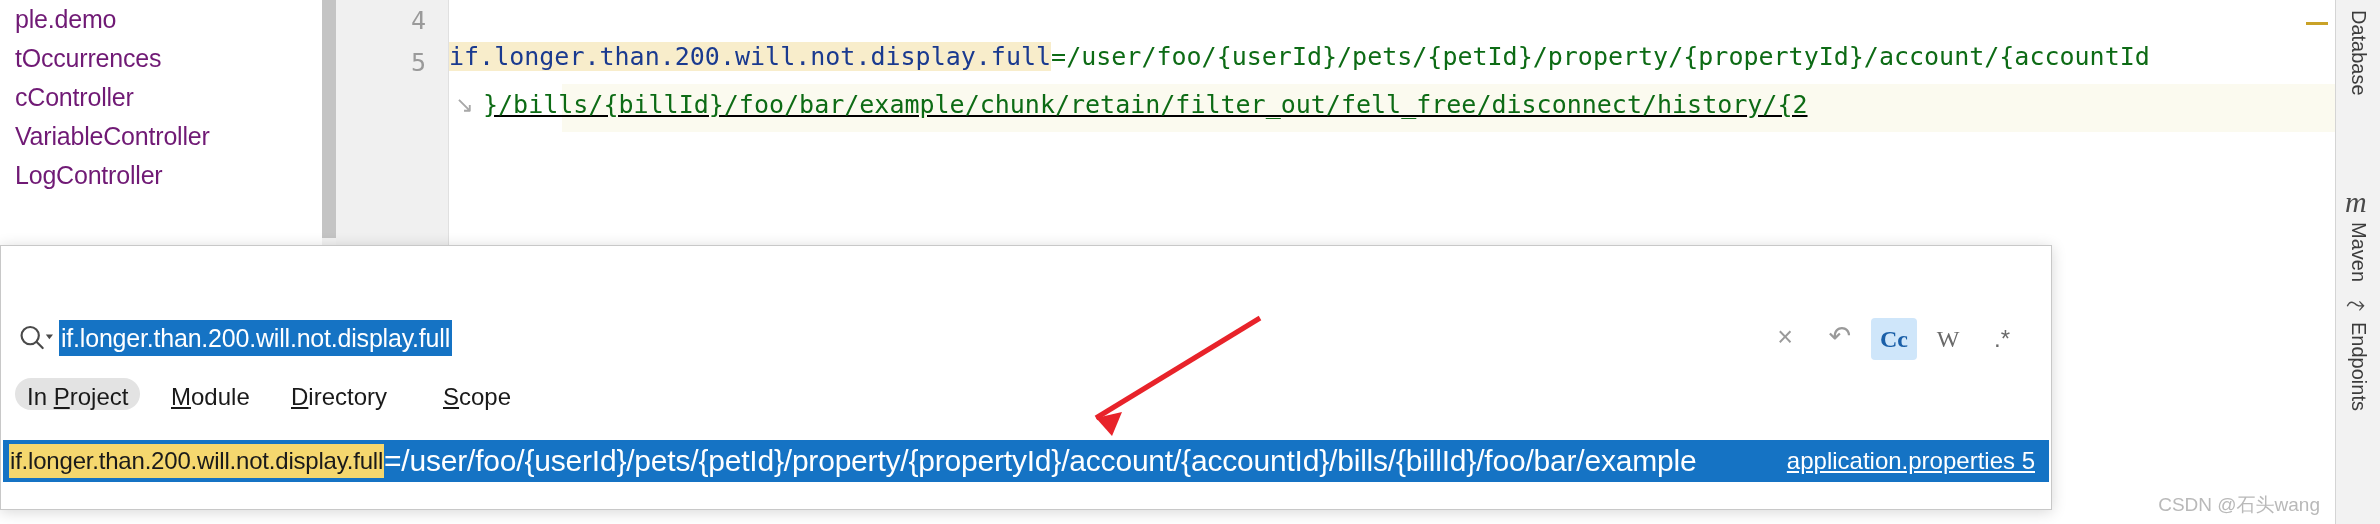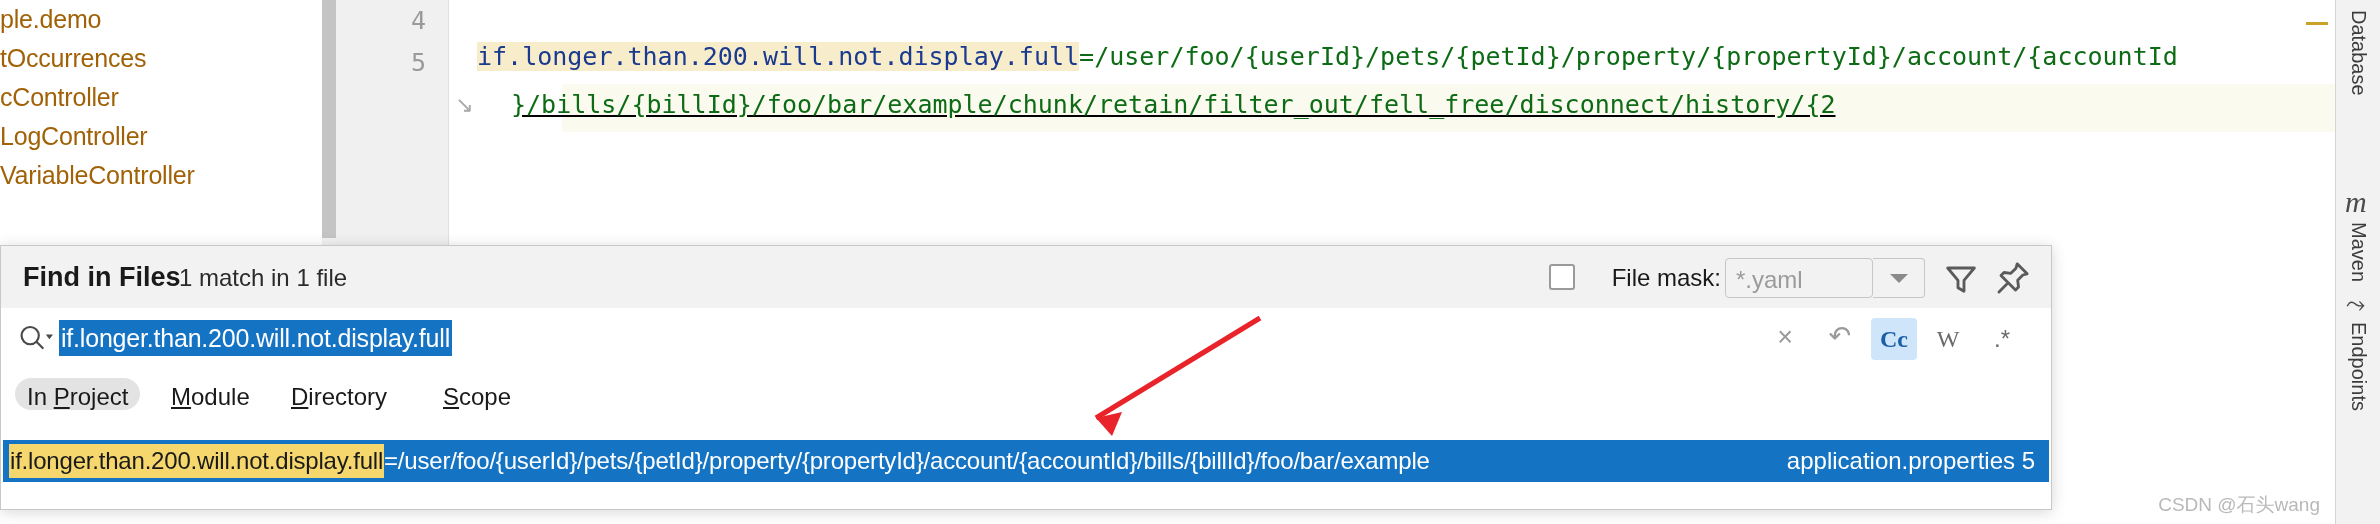--- a/index.html
+++ b/index.html
@@ -13,22 +13,22 @@
   }
   .root{position:absolute;inset:0;}
 
   
   #project-tree{
     position:absolute;left:0;top:0;width:318px;height:250px;
     background:#ffffff;overflow:hidden;
   }
   .tree-item{
     height:39px;line-height:39px;
-    font-size:25px;color:#a16207;
-    white-space:nowrap;padding-left:0px;
+    font-size:25px;color:#701a75;
+    white-space:nowrap;padding-left:15px;
     letter-spacing:-0.2px;
   }
 
   
   #tree-splitter{
     position:absolute;left:318px;top:0;width:16px;height:250px;background:#ffffff;
   }
   #editor-scroll-track{
     position:absolute;left:322px;top:0;width:14px;height:250px;background:#f2f2f2;
   }
@@ -55,21 +55,20 @@
   }
   #code-area{
     position:absolute;left:113px;top:0;right:0;height:250px;
   }
   .code-line{
     position:absolute;left:0;
     font-family:"DejaVu Sans Mono", monospace;
     font-size:25px;
     white-space:pre;
     letter-spacing:0px;
-    padding-left:28px;
   }
   .tok-key{color:#1a3a8f;background:#f8edcb;}
   .tok-sep{color:#0d6b15;}
   .tok-val{color:#0d6b15;}
   #wrap-row-bg{
     position:absolute;left:113px;width:1900px;background:#fbfaef;
   }
   .wrap-arrow{
     position:absolute;
     font-family:"DejaVu Sans", sans-serif;
@@ -215,44 +214,44 @@
     position:absolute;left:2px;right:2px;top:14px;height:42px;
     background:#1573c4;cursor:pointer;
   }
   #result-match{
     position:absolute;left:6px;top:4px;height:34px;line-height:34px;
     background:#f5d76e;color:#1a1a1a;font-size:24px;
     padding:0 1px;white-space:nowrap;letter-spacing:-0.2px;
   }
   #result-rest{
     position:absolute;left:390px;top:4px;height:34px;line-height:34px;
-    color:#ffffff;font-size:24px;white-space:nowrap;letter-spacing:-0.2px;
+    color:#ffffff;font-size:30px;white-space:nowrap;letter-spacing:-0.2px;
   }
   #result-file{
     position:absolute;right:14px;top:4px;height:34px;line-height:34px;
-    color:#ffffff;font-size:24px;white-space:nowrap;
+    color:#ffffff;font-size:24px;white-space:nowrap;text-decoration:underline;
   }
 
   
   #watermark{
     position:absolute;right:60px;bottom:6px;
     font-size:19px;color:#b9b9b9;white-space:nowrap;
   }
 </style>
 </head>
 <body>
 
 <div class="root">
 
   <div id="project-tree">
     <div class="tree-item">ple.demo</div>
     <div class="tree-item">tOccurrences</div>
     <div class="tree-item">cController</div>
+    <div class="tree-item">VariableController</div>
     <div class="tree-item">LogController</div>
-    <div class="tree-item">VariableController</div>
   </div>
 
   <div id="tree-splitter"></div>
   <div id="editor-scroll-track"></div>
   <div id="editor-scroll-thumb"></div>
 
   <div id="code-editor">
 
     <div id="gutter-hl" style="top:55px;height:56px;"></div>
     <div id="gutter">
@@ -277,45 +276,20 @@
   <div id="right-toolstrip">
     <div class="vert-tool vt-label" style="left:11px;top:10px;">Database</div>
     <div id="tool-maven-glyph">m</div>
     <div class="vert-tool vt-label" style="left:11px;top:222px;">Maven</div>
     <div id="tool-endpoints-glyph">⤳</div>
     <div class="vert-tool vt-label" style="left:11px;top:322px;">Endpoints</div>
   </div>
 
   <div id="find-dialog">
 
-    <div id="dialog-header">
-      <div id="dialog-title">Find in Files</div>
-      <div id="dialog-subtitle">1 match in 1 file</div>
-
-      <div id="filemask-check"></div>
-      <div id="filemask-label">File mask:</div>
-      <div id="filemask-combo">
-        <span id="filemask-value">*.yaml</span>
-      </div>
-      <div id="filemask-arrow-box">
-        <span class="caret-dn"></span>
-      </div>
-
-      <div id="filter-icon-btn">
-        <svg viewBox="0 0 24 24" width="40" height="40" aria-hidden="true">
-          <path d="M4 6 h16 l-6.2 7.4 V20 l-3.6 -2.2 v-4.4 Z" fill="none" stroke="#5a5a5a" stroke-width="1.7" stroke-linejoin="round"></path>
-        </svg>
-      </div>
-      <div id="pin-icon-btn">
-        <svg viewBox="0 0 24 24" width="40" height="40" aria-hidden="true">
-          <path d="M14.5 3.5 l6 6 -2.6 .7 -3.1 3.1 .5 4.1 -1.8 1.8 -8.7 -8.7 1.8 -1.8 4.1 .5 3.1 -3.1 Z" fill="none" stroke="#5a5a5a" stroke-width="1.7" stroke-linejoin="round"></path>
-          <line x1="8.2" y1="15.8" x2="3.6" y2="20.4" stroke="#5a5a5a" stroke-width="1.7" stroke-linecap="round"></line>
-        </svg>
-      </div>
-    </div>
 
     <div id="search-row">
       <div id="search-glyph">
         <svg viewBox="0 0 30 26" width="36" height="32" aria-hidden="true">
           <circle cx="11" cy="11" r="7.2" fill="none" stroke="#4a4a4a" stroke-width="1.8"></circle>
           <line x1="16.4" y1="16.4" x2="21.4" y2="21.4" stroke="#4a4a4a" stroke-width="1.8" stroke-linecap="round"></line>
           <path d="M24 10 l6 0 -3 4 Z" fill="#4a4a4a"></path>
         </svg>
       </div>
       <div id="search-value" title="Search">if.longer.than.200.will.not.display.full</div>

